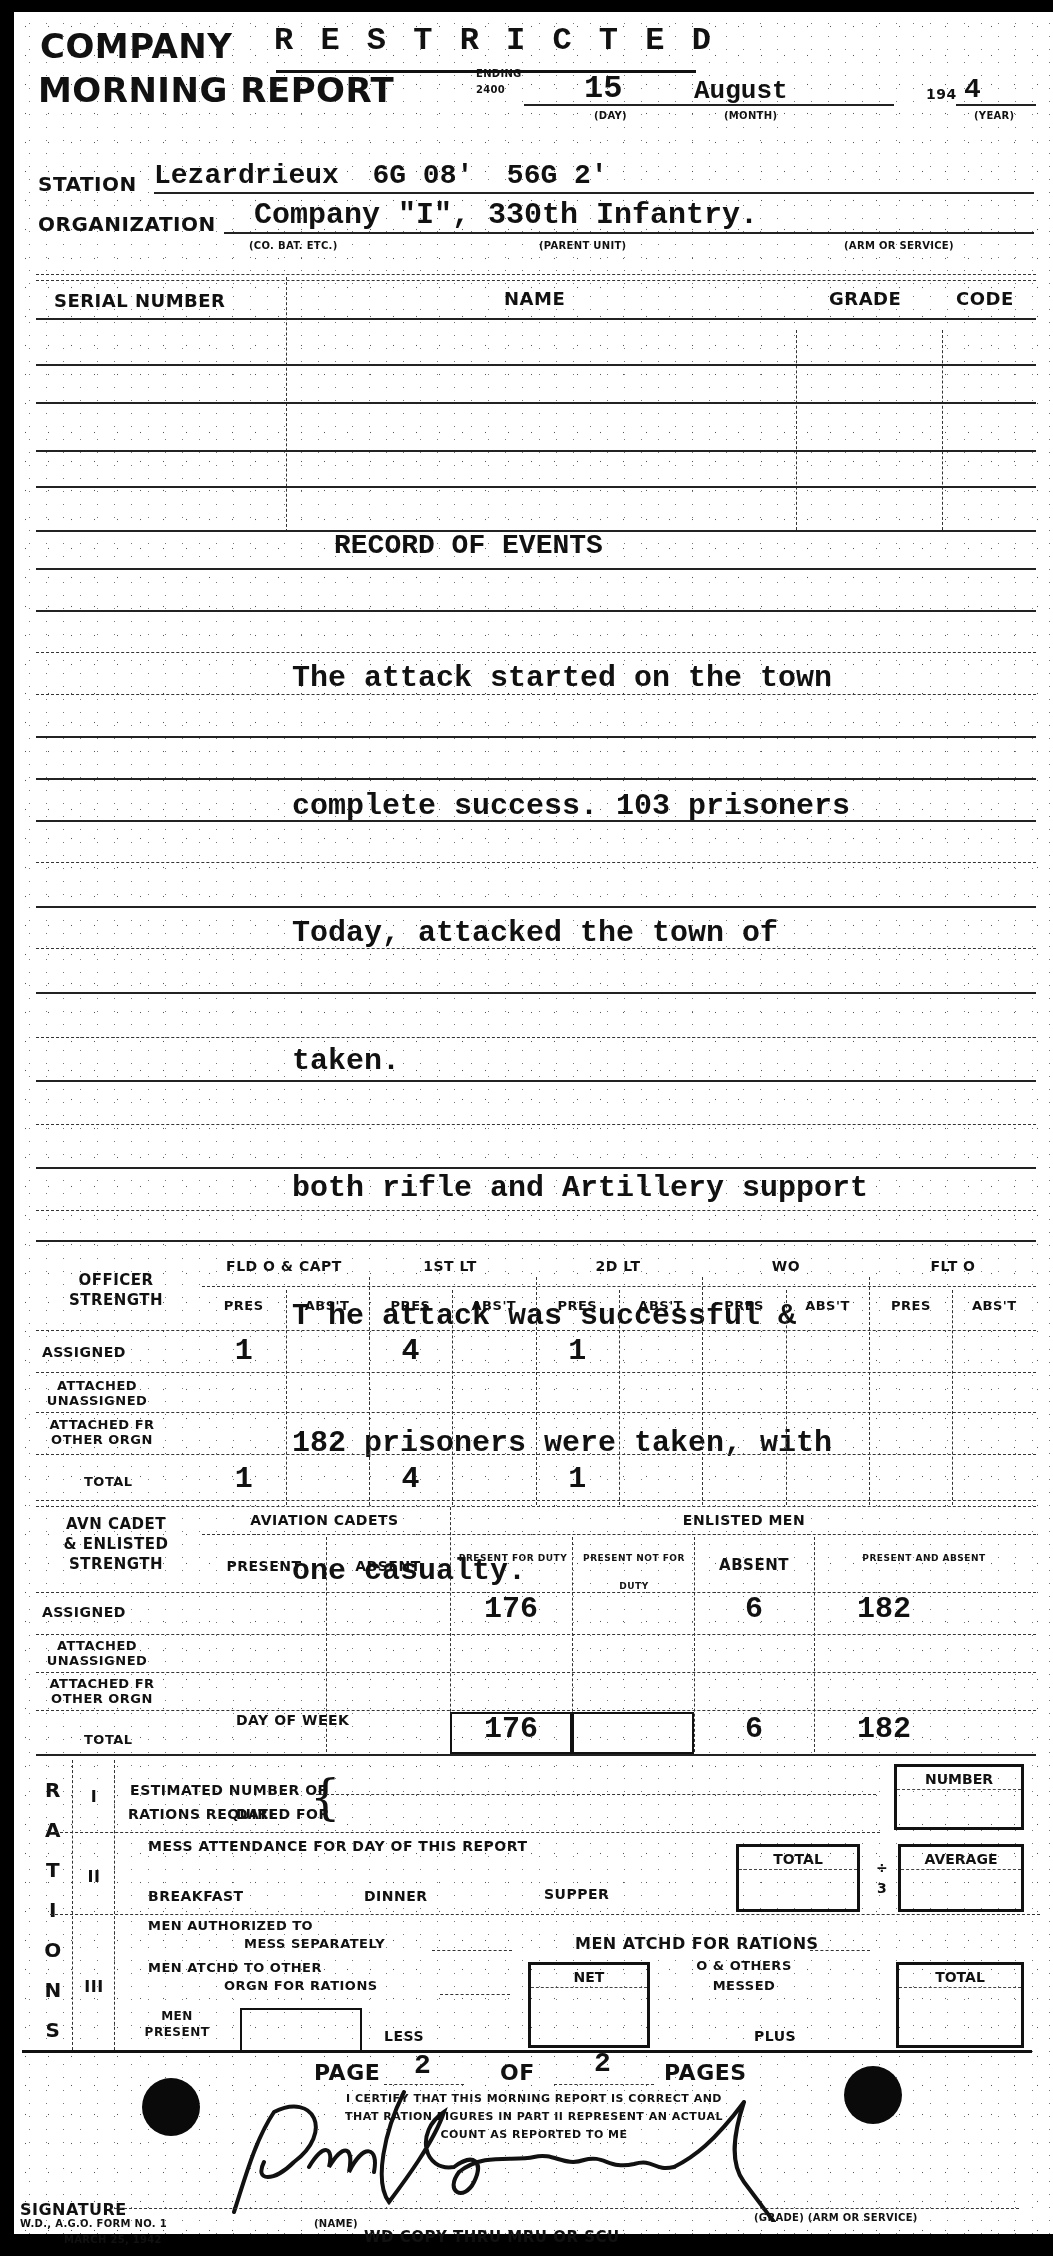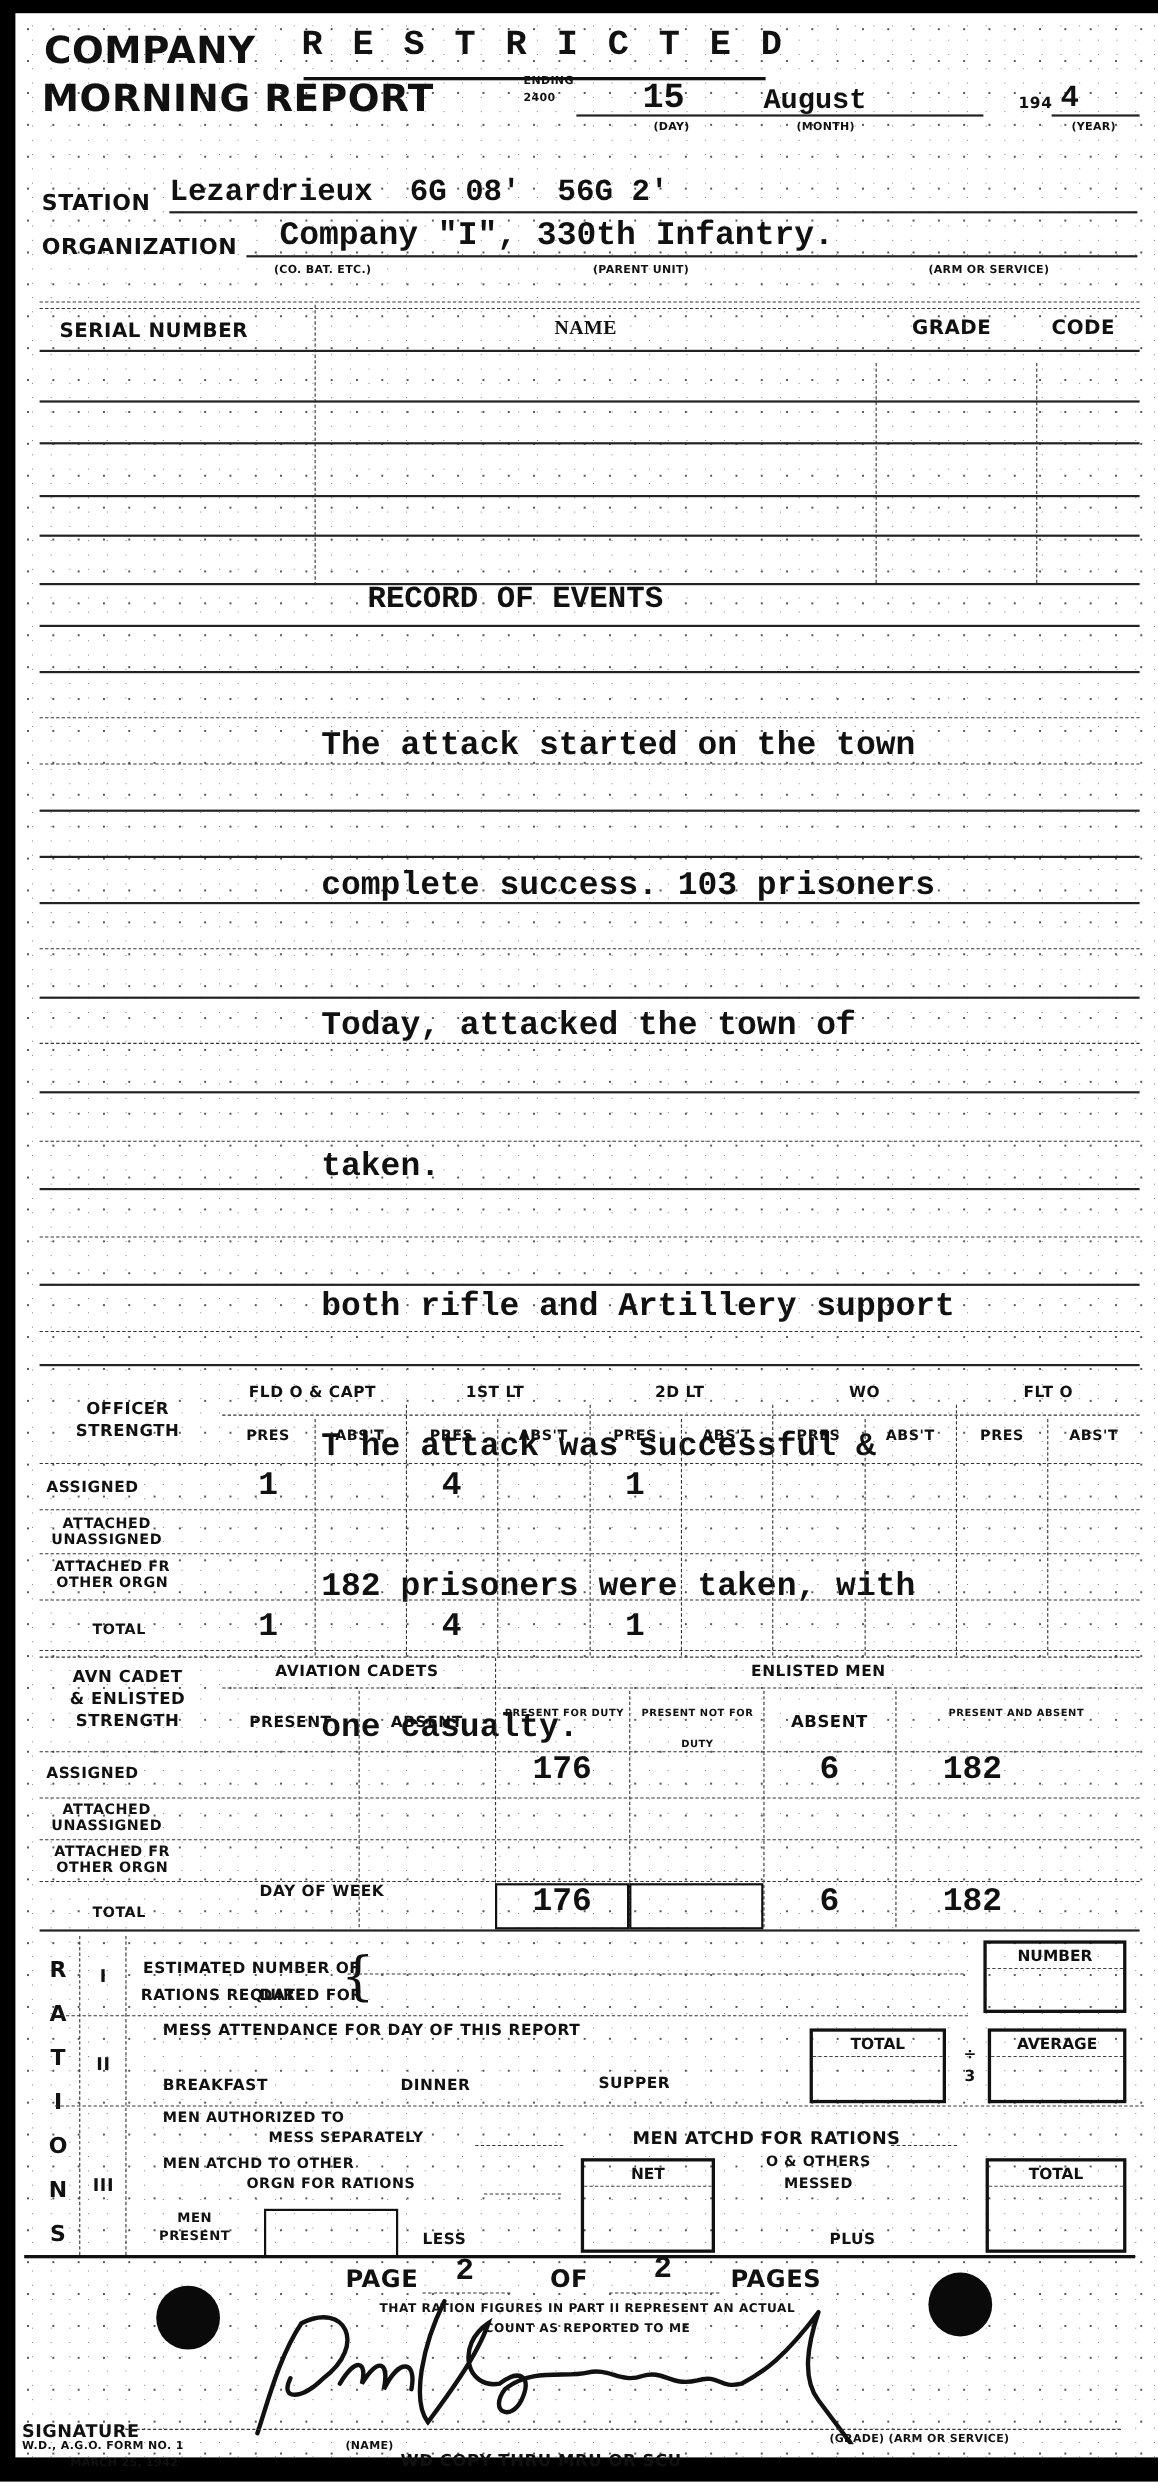--- a/index.html
+++ b/index.html
@@ -50,21 +50,21 @@
   <div class="abs print" style="left:24px;top:200px;font-size:20px;">ORGANIZATION</div>
   <div class="abs type" style="left:240px;top:186px;font-size:30px;">Company "I", 330th Infantry.</div>
   <div class="hl" style="left:210px;top:220px;width:810px;"></div>
   <div class="abs tiny" style="left:235px;top:228px;">(CO. BAT. ETC.)</div>
   <div class="abs tiny" style="left:525px;top:228px;">(PARENT UNIT)</div>
   <div class="abs tiny" style="left:830px;top:228px;">(ARM OR SERVICE)</div>
 
   <div class="hl thin" style="left:22px;top:262px;width:1000px;"></div>
   <div class="hl thin" style="left:22px;top:268px;width:1000px;"></div>
   <div class="abs print" style="left:40px;top:278px;font-size:18px;">SERIAL NUMBER</div>
-  <div class="abs print" style="left:490px;top:276px;font-size:18px;font-family:Liberation Serif, serif;">NAME</div>
+  <div class="abs print" style="left:490px;top:276px;font-size:18px;">NAME</div>
   <div class="abs print" style="left:815px;top:276px;font-size:18px;">GRADE</div>
   <div class="abs print" style="left:942px;top:276px;font-size:18px;">CODE</div>
   <div class="vl" style="left:272px;top:265px;height:255px;"></div>
   <div class="vl" style="left:782px;top:318px;height:200px;"></div>
   <div class="vl" style="left:928px;top:318px;height:200px;"></div>
   <div class="hl" style="left:22px;top:306px;width:1000px;"></div>
   <div class="hl" style="left:22px;top:352px;width:1000px;"></div>
   <div class="hl" style="left:22px;top:390px;width:1000px;"></div>
   <div class="hl" style="left:22px;top:438px;width:1000px;"></div>
   <div class="hl" style="left:22px;top:474px;width:1000px;"></div>
@@ -279,20 +279,21 @@
 
   <div class="abs print" style="left:300px;top:2048px;font-size:22px;">PAGE</div>
   <div class="abs type" style="left:400px;top:2038px;font-size:28px;">2</div>
   <div class="hl thin" style="left:370px;top:2072px;width:80px;"></div>
   <div class="abs print" style="left:486px;top:2048px;font-size:22px;">OF</div>
   <div class="abs type" style="left:580px;top:2036px;font-size:28px;">2</div>
   <div class="hl thin" style="left:540px;top:2072px;width:100px;"></div>
   <div class="abs print" style="left:650px;top:2048px;font-size:22px;">PAGES</div>
 
   <div class="abs print center" style="left:250px;top:2078px;width:540px;font-size:11px;line-height:18px;">
+    <div>I CERTIFY THAT THIS MORNING REPORT IS CORRECT AND</div>
     <div>THAT RATION FIGURES IN PART II REPRESENT AN ACTUAL</div>
     <div>COUNT AS REPORTED TO ME</div>
   </div>
 
   <svg class="sig" style="left:200px;top:2060px;" width="620" height="150" viewBox="0 0 620 150">
     <path d="M60 40 C40 70,30 110,20 140 M60 40 C100 20,120 60,80 90 C60 110,40 110,50 90 M95 95 C110 70,120 75,115 95 C130 70,140 75,135 100 C150 70,165 75,160 100 M190 20 C170 60,160 110,175 130 C190 110,220 70,230 40 C200 60,210 100,240 95 C260 80,270 90,260 110 C250 130,230 120,245 100 C270 80,300 90,320 85 C340 80,350 95,370 88 C390 82,395 98,420 92 C440 86,440 100,460 95 C480 85,500 70,530 30 M530 30 C520 60,515 90,530 110 L560 150" fill="none" stroke="#111" stroke-width="4" stroke-linecap="round"></path>
   </svg>
 
   <div class="abs print" style="left:6px;top:2188px;font-size:16px;">SIGNATURE</div>
   <div class="hl thin" style="left:100px;top:2196px;width:905px;"></div>

